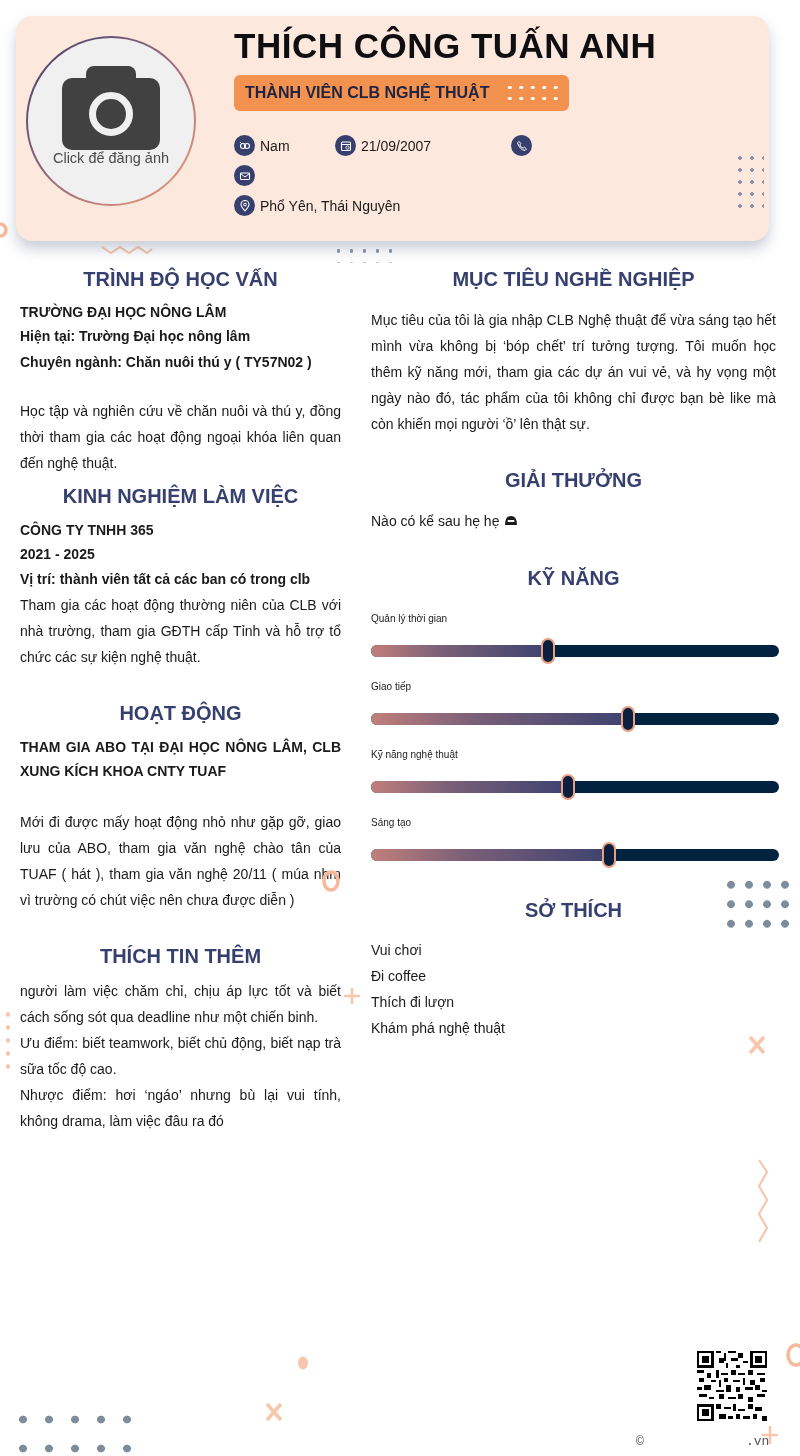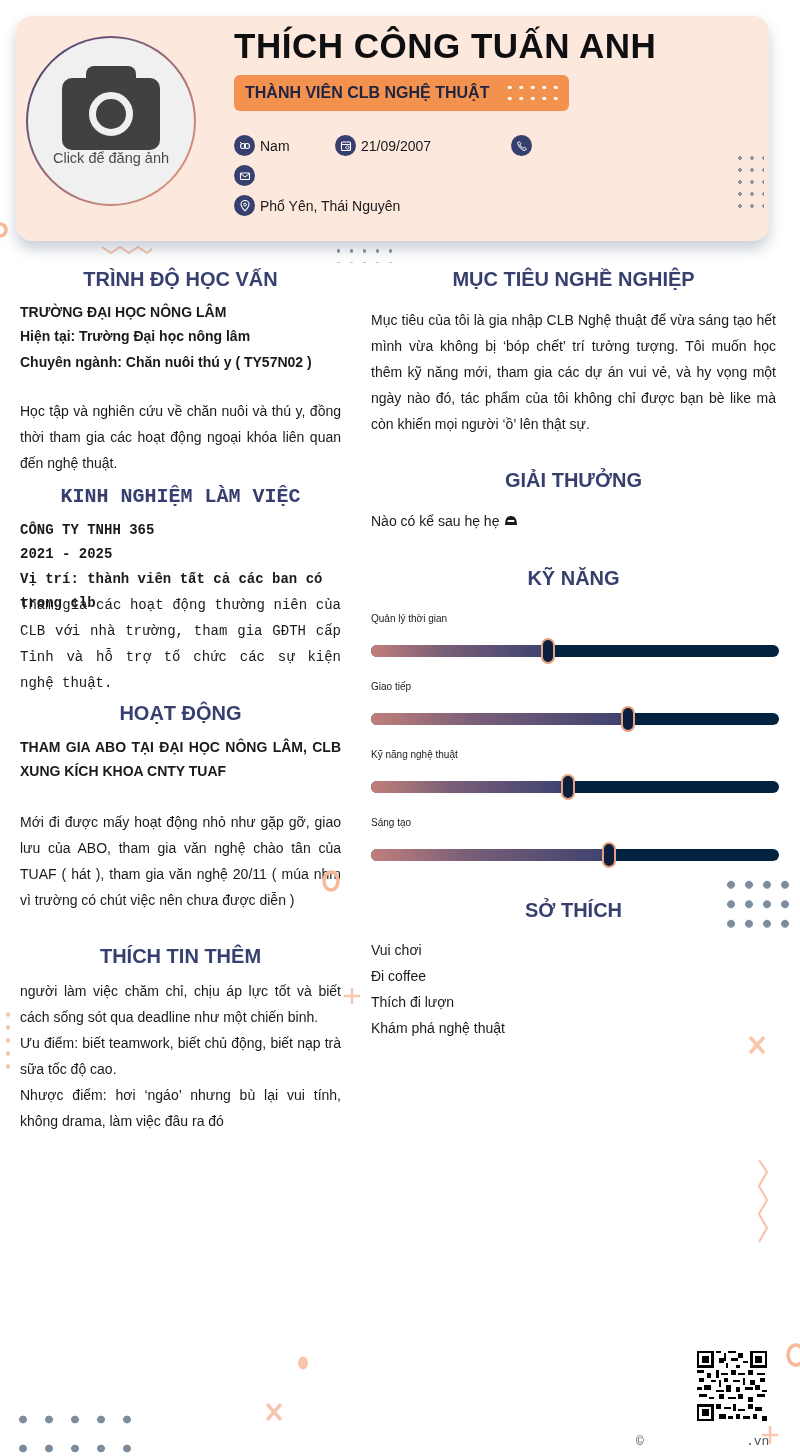--- a/index.html
+++ b/index.html
@@ -158,21 +158,21 @@
 <div class="dot-grid" style="left:734px;top:152px;width:30px;height:58px;background-size:12px 12px;"></div>
 
 <div class="col-left" style="top:266px;height:190px;">
   <div class="sec-title" style="top:2px;">TRÌNH ĐỘ HỌC VẤN</div>
   <div class="line bold" style="top:58px;">Hiện tại: Trường Đại học nông lâm</div>
   <div class="line bold" style="top:34px;">TRƯỜNG ĐẠI HỌC NÔNG LÂM</div>
   <div class="line" style="top:83px;font-weight:bold;">Chuyên ngành: Chăn nuôi thú y ( TY57N02 )</div>
   <div class="para" style="top:108px;margin-top:24px;">Học tập và nghiên cứu về chăn nuôi và thú y, đồng thời tham gia các hoạt động ngoại khóa liên quan đến nghệ thuật.</div>
 </div>
 
-<div class="col-left" style="top:483px;height:190px;font-family:Liberation Mono, monospace;">
+<div class="col-left" style="top:483px;height:190px;">
   <div class="sec-title" style="top:2px;">KINH NGHIỆM LÀM VIỆC</div>
   <div class="line bold" style="top:35px;">CÔNG TY TNHH 365</div>
   <div class="line bold" style="top:59px;">2021 - 2025</div>
   <div class="line bold" style="top:84px;">Vị trí: thành viên tất cả các ban có trong clb</div>
   <div class="para" style="top:109px;">Tham gia các hoạt động thường niên của CLB với nhà trường, tham gia GĐTH cấp Tỉnh và hỗ trợ tổ chức các sự kiện nghệ thuật.</div>
 </div>
 
 <div class="col-left" style="top:700px;height:220px;">
   <div class="sec-title" style="top:2px;">HOẠT ĐỘNG</div>
   <div class="para" style="top:35px;font-weight:700;line-height:24px;">THAM GIA ABO TẠI ĐẠI HỌC NÔNG LÂM, CLB XUNG KÍCH KHOA CNTY TUAF</div>

